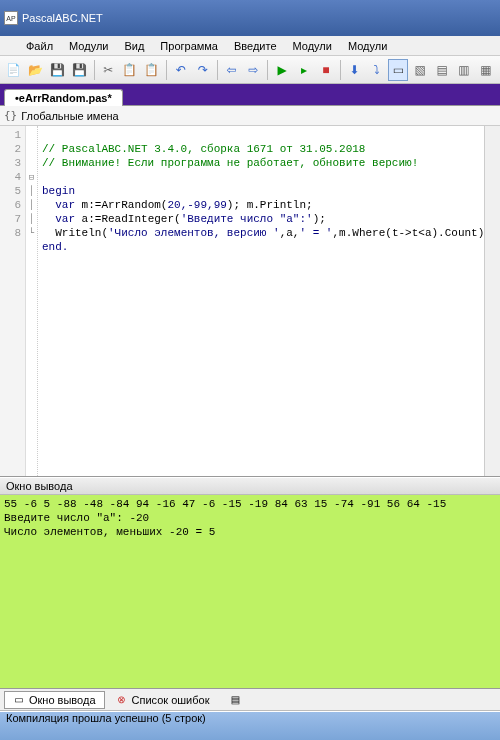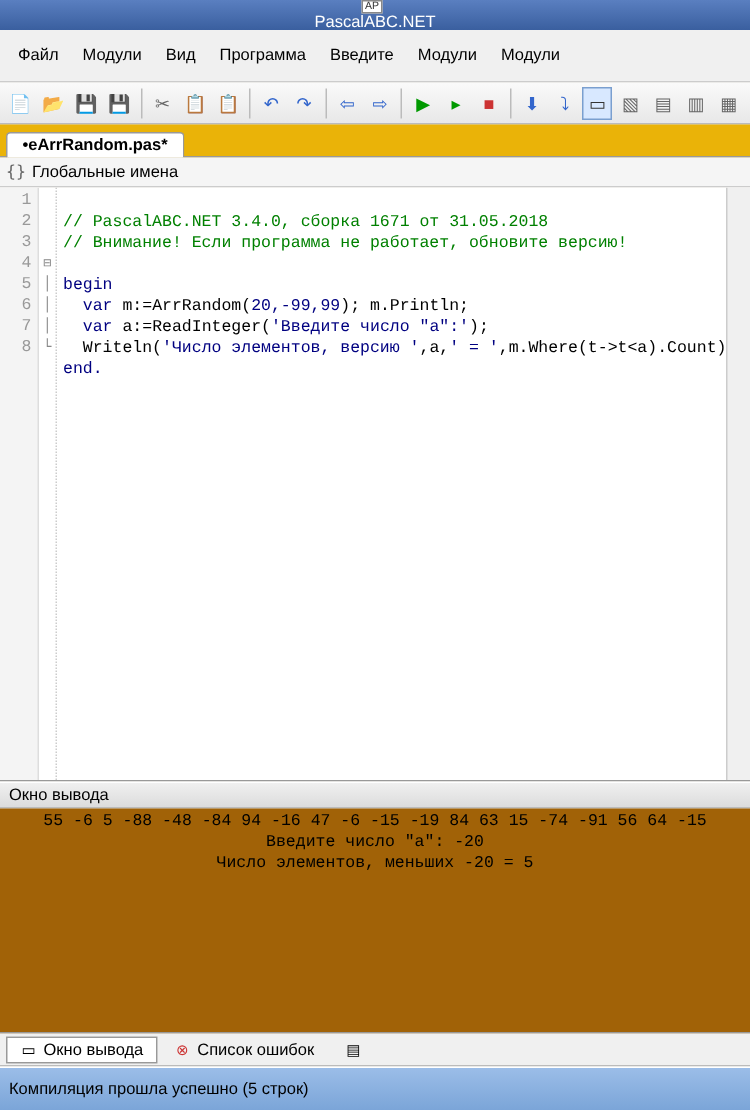--- a/index.html
+++ b/index.html
@@ -9,44 +9,43 @@
   background: #ece9d8;
   width: 500px;
   height: 740px;
   overflow: hidden;
   display: flex;
   flex-direction: column;
 }
 .title-bar {
   background: linear-gradient(to bottom, #5a7fc0, #3a5f9f);
   color: #fff;
-  height: 20px;
-  display: flex;
-  align-items: center;
-  padding: 0 4px;
-  font-size: 11px;
-  flex-direction: column;
+  height: 36px;
+  display: flex;
+  align-items: center;
+  padding: 0 4px;
+  font-size: 11px;
 }
 .title-bar .app-icon {
   width: 14px; height: 14px;
   background: #fff;
   border: 1px solid #888;
   margin-right: 4px;
   font-size: 7px;
   display: flex;
   align-items: center;
   justify-content: center;
   color: #333;
 }
 .menu-bar {
   background: #f0f0f0;
-  height: 35px;
-  display: flex;
-  align-items: center;
-  padding: 0 4px;
+  height: 20px;
+  display: flex;
+  align-items: center;
+  padding: 0 18px;
   border-bottom: 1px solid #ccc;
 }
 .menu-bar span { padding: 2px 8px; cursor: default; }
 .toolbar {
   background: linear-gradient(to bottom, #fafafa, #e8e8e8);
   height: 28px;
   display: flex;
   align-items: center;
   padding: 0 4px;
   border-bottom: 1px solid #bbb;
@@ -55,21 +54,21 @@
 .tbtn {
   width: 22px; height: 22px;
   display: flex; align-items: center; justify-content: center;
   border: 1px solid transparent;
   font-size: 12px;
   cursor: default;
 }
 .tbtn.active { border: 1px solid #7a9fcf; background: #d8e8ff; }
 .tsep { width: 1px; height: 20px; background: #bbb; margin: 0 2px; }
 .tab-bar {
-  background: #eab308;
+  background: #4c1d95;
   height: 22px;
   display: flex;
   align-items: flex-end;
   padding: 0 4px;
   border-bottom: 1px solid #999;
 }
 .tab {
   background: #fff;
   border: 1px solid #999;
   border-bottom: none;
@@ -135,30 +134,29 @@
 .c-number { color: #000080; }
 .output-header {
   background: linear-gradient(to bottom, #f0f0f0, #dcdcdc);
   height: 18px;
   padding: 2px 6px;
   font-size: 11px;
   border-top: 1px solid #fff;
   border-bottom: 1px solid #bbb;
 }
 .output-body {
-  background: #a16207;
-  height: 150px;
+  background: #bef264;
+  height: 194px;
   font-family: 'Courier New', monospace;
   font-size: 11px;
   line-height: 14px;
   padding: 2px 4px;
   white-space: pre-wrap;
   overflow: auto;
   border-bottom: 1px solid #999;
-  text-align: center;
 }
 .bottom-tabs {
   background: #f0f0f0;
   height: 22px;
   display: flex;
   align-items: center;
   padding: 0 4px;
   gap: 2px;
   border-bottom: 1px solid #bbb;
 }
@@ -169,21 +167,21 @@
   padding: 2px 8px;
   border: 1px solid transparent;
   font-size: 11px;
 }
 .btab.active { background: #fff; border: 1px solid #999; }
 .btab .ico { width: 12px; height: 12px; display: inline-flex; align-items: center; justify-content: center; font-size: 10px; }
 .status-bar {
   background: linear-gradient(to bottom, #9bbde8, #7ba5d8);
   height: 29px;
   display: flex;
-  align-items: center;
+  align-items: flex-start;
   padding: 0 6px;
   font-size: 11px;
   color: #000;
   border-top: 1px solid #fff;
 }
 .scrollbar-v {
   width: 16px;
   background: #f0f0f0;
   border-left: 1px solid #ccc;
 }

